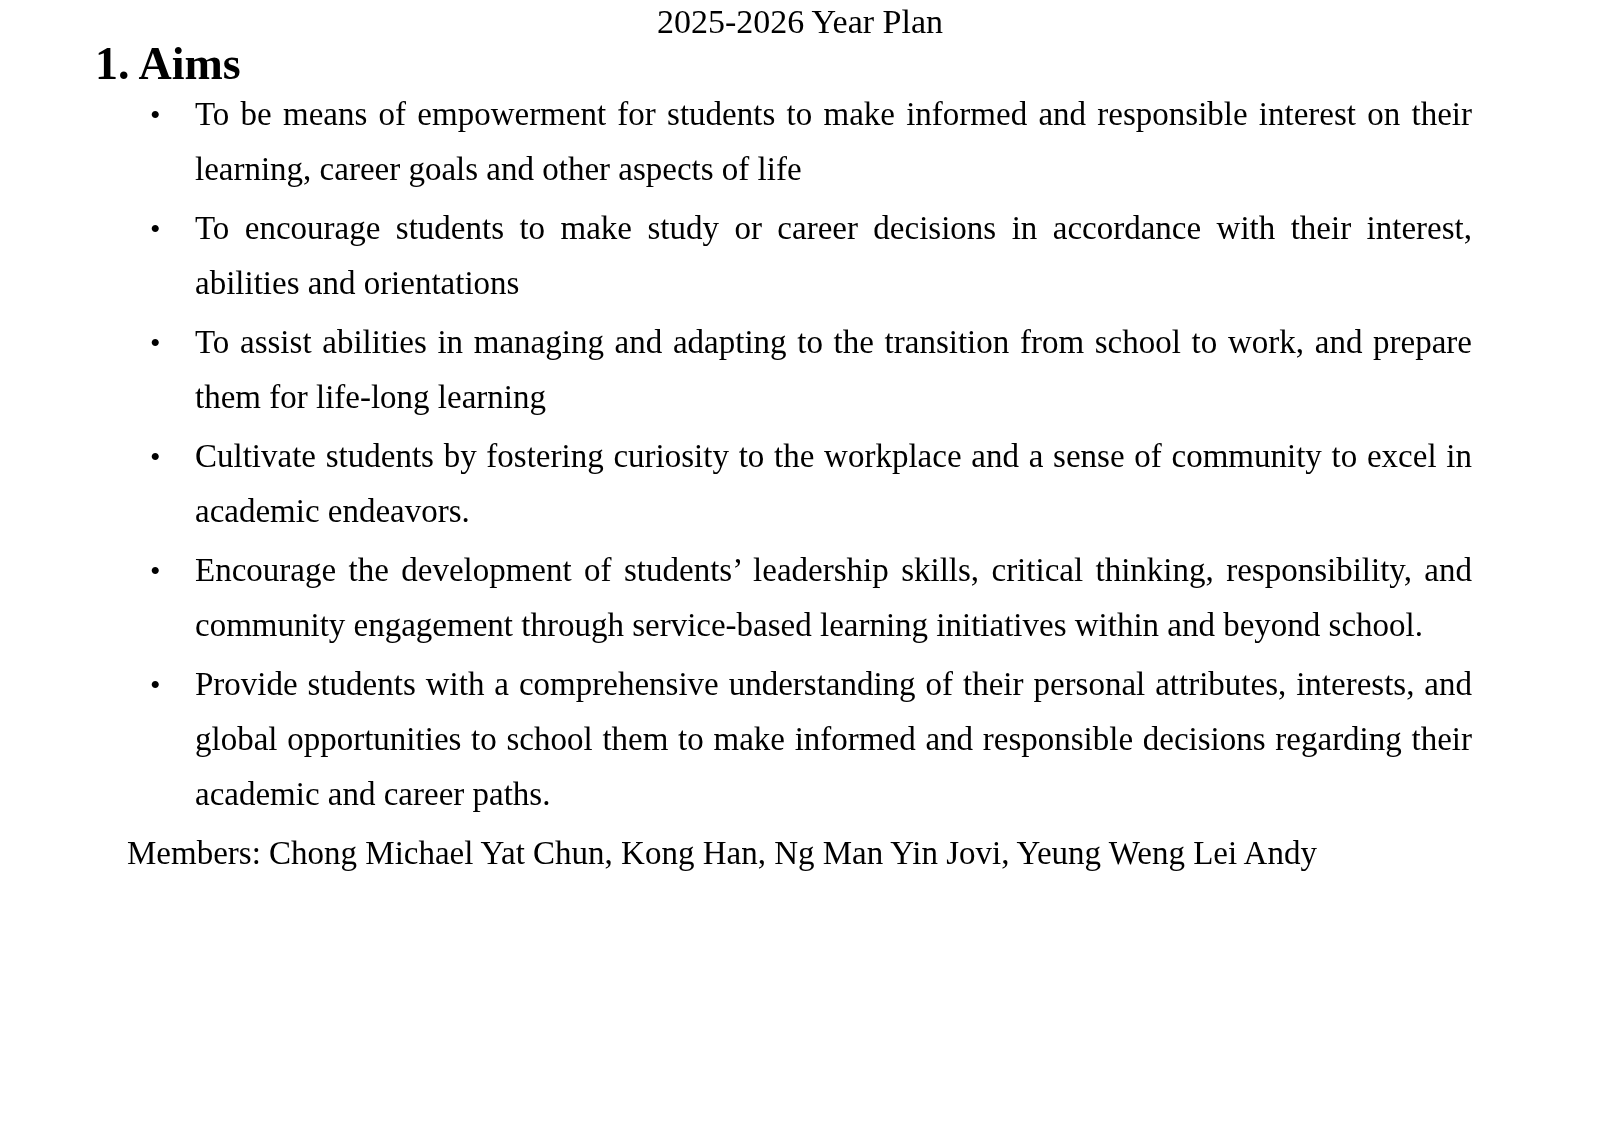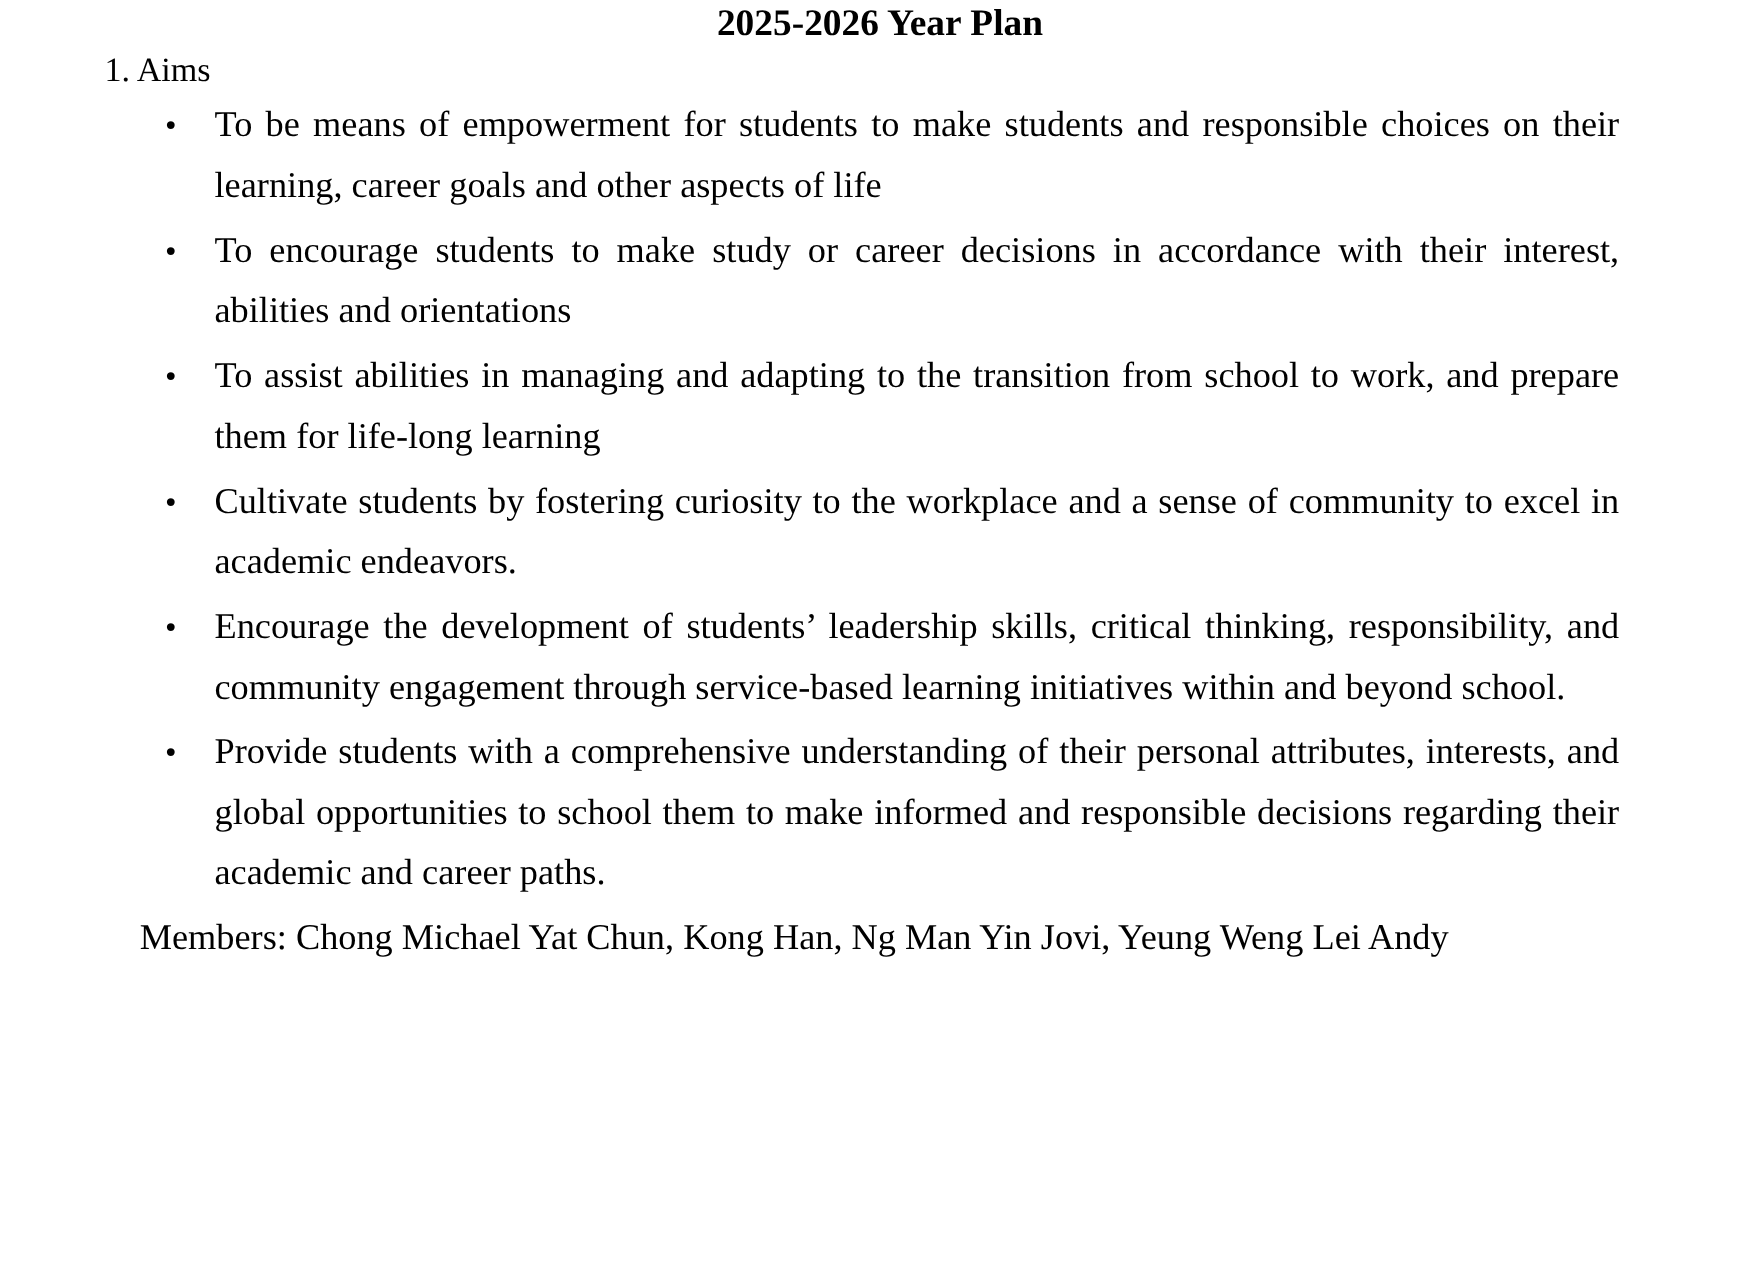--- a/index.html
+++ b/index.html
@@ -13,28 +13,28 @@
     height: 1148px;
     background: #ffffff;
     color: #000000;
     font-family: "Liberation Serif", "DejaVu Serif", serif;
     font-size: 33px;
     overflow: hidden;
   }
   .doc-title {
     padding-top: 3px;
     text-align: center;
-    font-weight: 700;
+    font-weight: 400;
     font-size: 34px;
     line-height: 38px;
   }
   .sec-heading {
     margin: 0 128px 0 95px;
-    font-weight: 400;
-    font-size: 31px;
+    font-weight: 700;
+    font-size: 46px;
     line-height: 55px;
   }
   .sec-heading.first {
     line-height: 46px;
   }
   .section-gap {
     margin-top: 58px;
   }
   .bullet-item {
     display: flex;
@@ -60,21 +60,21 @@
 
 <div class="page">
 
   <div class="doc-title">2025-2026 Year Plan</div>
 
   <div>
     <div class="sec-heading first">1. Aims</div>
 
     <div class="bullet-item">
       <span class="bullet-marker">•</span>
-      <span class="bullet-text">To be means of empowerment for students to make students and responsible choices on their learning, career goals and other aspects of life</span>
+      <span class="bullet-text">To be means of empowerment for students to make informed and responsible interest on their learning, career goals and other aspects of life</span>
     </div>
     <div class="bullet-item">
       <span class="bullet-marker">•</span>
       <span class="bullet-text">To encourage students to make study or career decisions in accordance with their interest, abilities and orientations</span>
     </div>
     <div class="bullet-item">
       <span class="bullet-marker">•</span>
       <span class="bullet-text">To assist abilities in managing and adapting to the transition from school to work, and prepare them for life-long learning</span>
     </div>
   </div>

